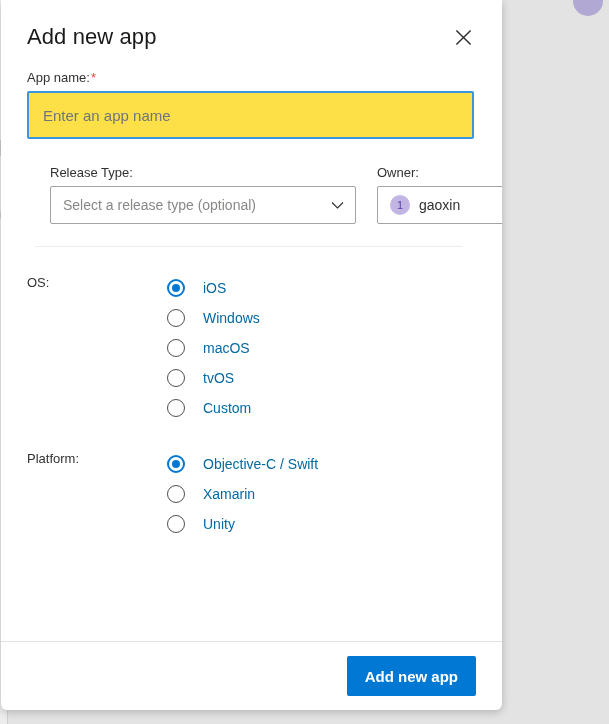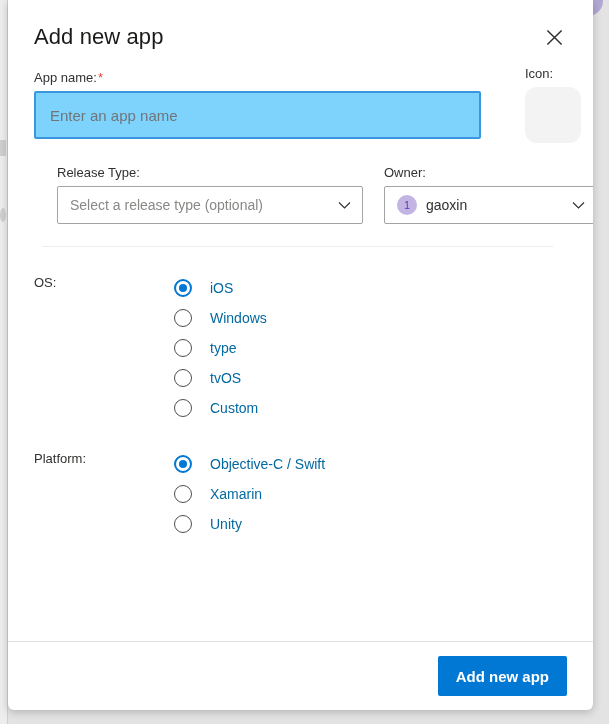--- a/index.html
+++ b/index.html
@@ -54,23 +54,23 @@
     top: 208px;
     width: 6px;
     height: 14px;
     background: #cfcfcf;
     border-radius: 50%;
   }
 
   
   #dialog {
     position: absolute;
-    left: 8px;
+    left: 1px;
     top: 0px;
-    width: 585px;
+    width: 501px;
     height: 710px;
     background: #ffffff;
     border-bottom-left-radius: 6px;
     border-bottom-right-radius: 6px;
     box-shadow: 0 2px 8px rgba(0,0,0,0.22);
     box-sizing: border-box;
     display: flex;
     flex-direction: column;
   }
 
@@ -129,21 +129,21 @@
     width: 100%;
     height: 48px;
     box-sizing: border-box;
     border: 2px solid #3a96dd;
     border-radius: 2px;
     padding: 0 14px;
     font-size: 15px;
     color: #605e5c;
     font-family: "Liberation Sans", sans-serif;
     outline: none;
-    background: #7dd3fc;
+    background: #fde047;
     caret-color: #323130;
   }
   .name-input::placeholder { color: #70757c; opacity: 1; }
 
   .icon-col {
     flex: 0 0 auto;
     margin-left: 44px;
   }
   .icon-box {
     width: 56px;
@@ -355,21 +355,21 @@
           <div class="radio-row selected">
             <span class="radio-mark"></span>
             <span class="radio-text">iOS</span>
           </div>
           <div class="radio-row">
             <span class="radio-mark"></span>
             <span class="radio-text">Windows</span>
           </div>
           <div class="radio-row">
             <span class="radio-mark"></span>
-            <span class="radio-text">type</span>
+            <span class="radio-text">macOS</span>
           </div>
           <div class="radio-row">
             <span class="radio-mark"></span>
             <span class="radio-text">tvOS</span>
           </div>
           <div class="radio-row">
             <span class="radio-mark"></span>
             <span class="radio-text">Custom</span>
           </div>
         </div>

